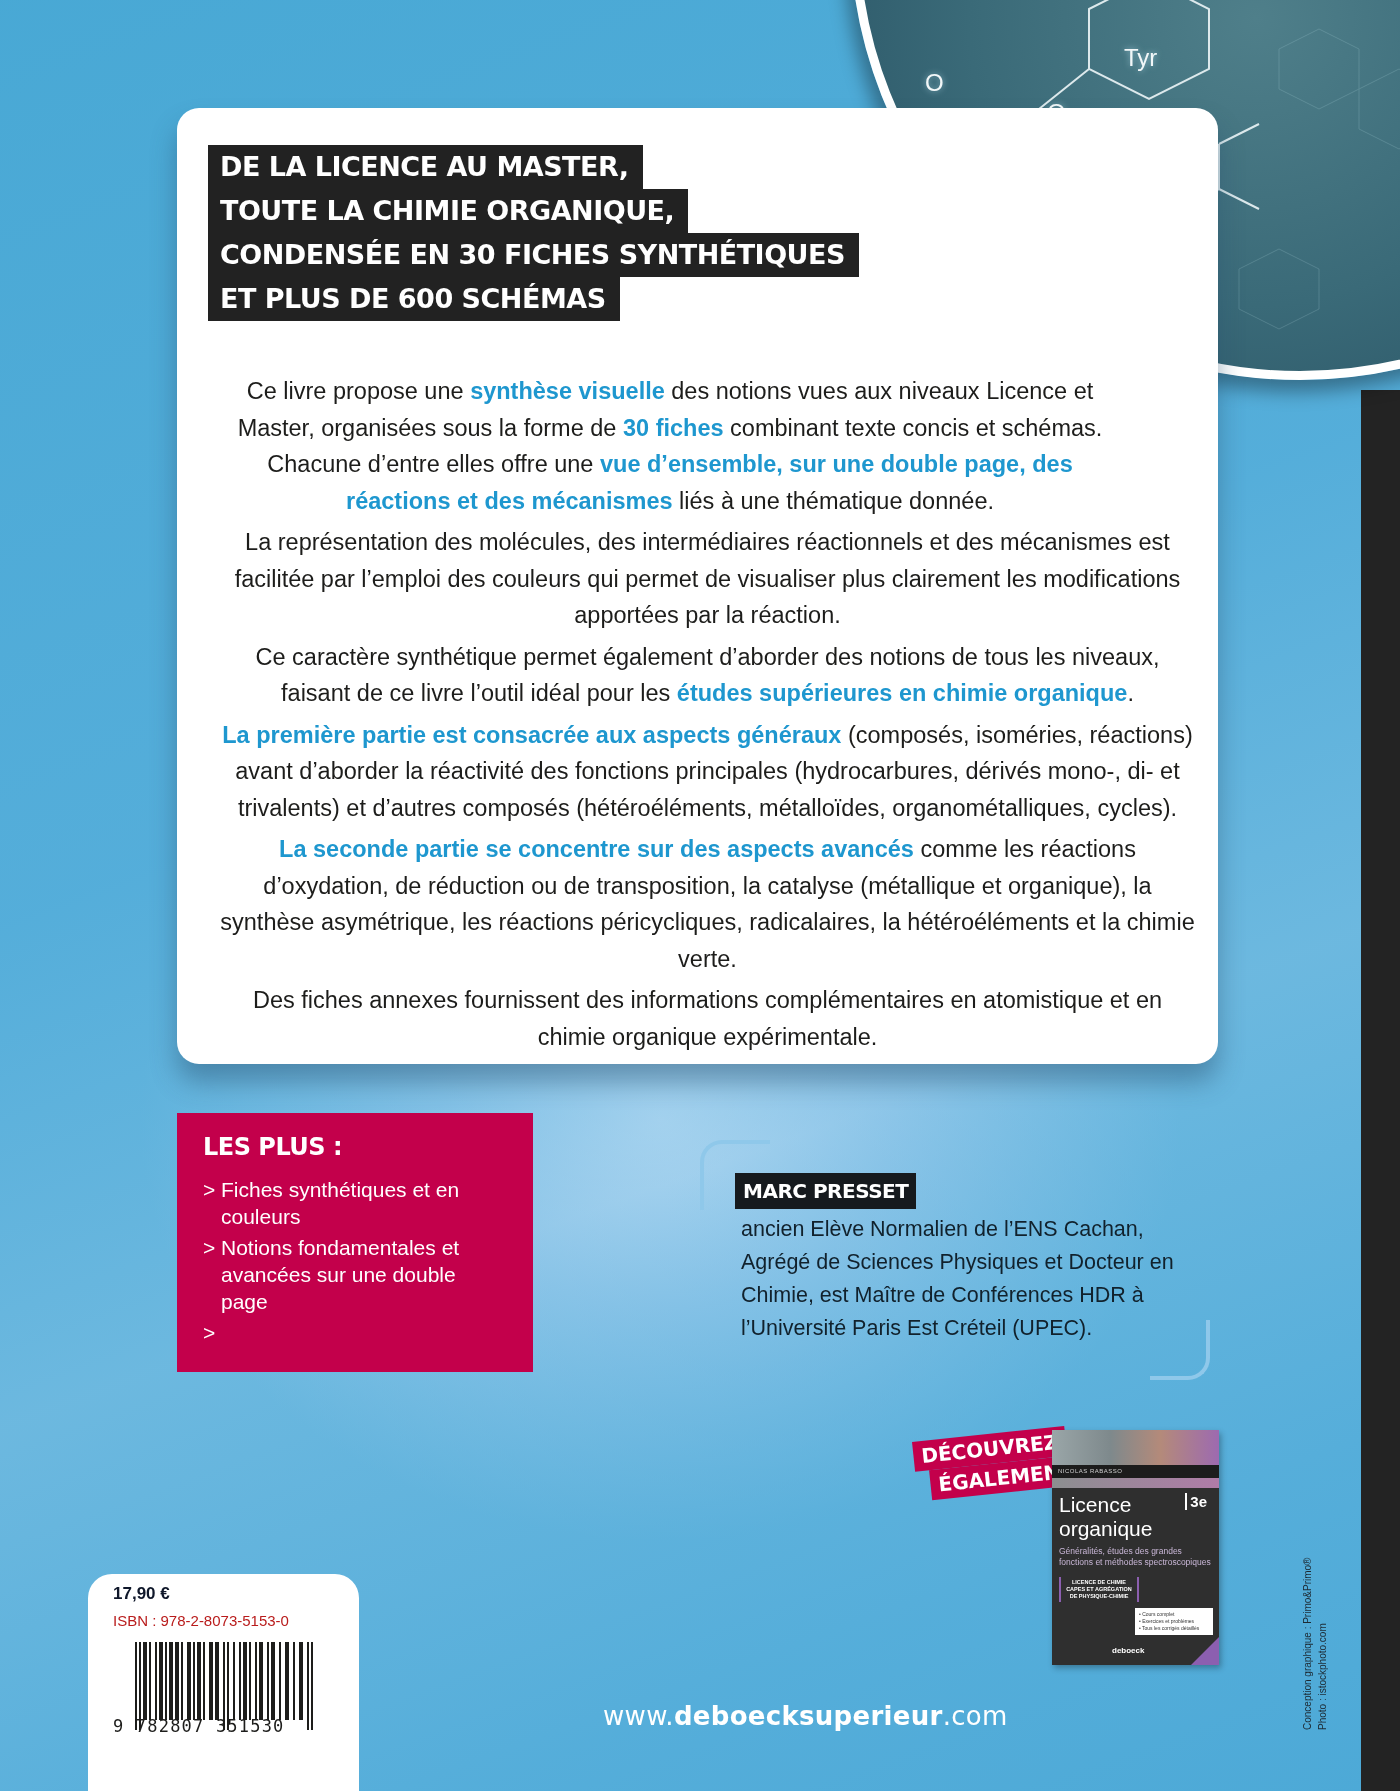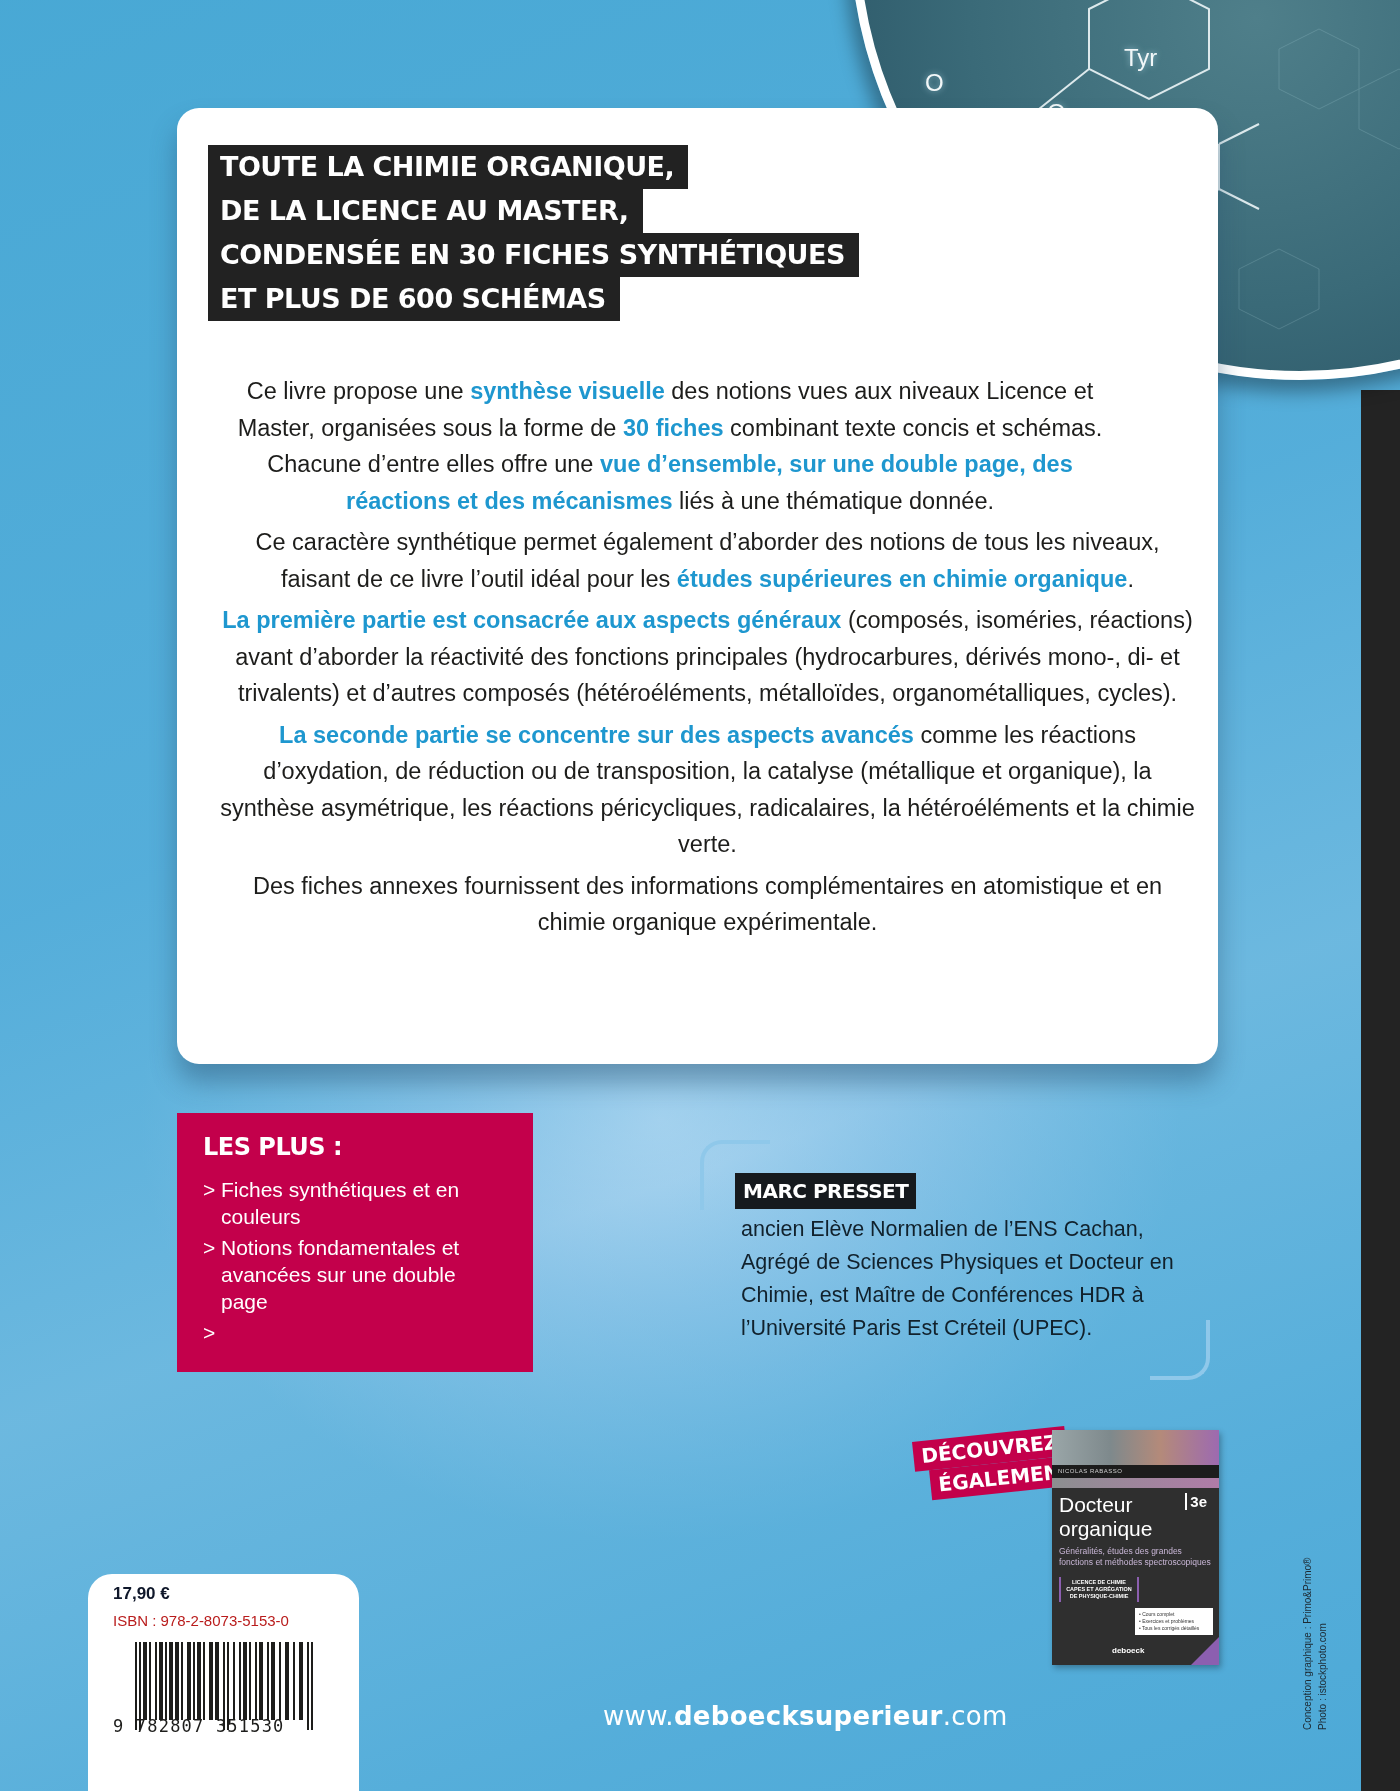--- a/index.html
+++ b/index.html
@@ -224,30 +224,31 @@
   <span class="mol-label" style="left:66px;top:580px;">O</span>
   <span class="mol-label" style="left:188px;top:610px;">O</span>
   <span class="mol-label" style="left:227px;top:742px;">O</span>
   <span class="mol-label" style="left:100px;top:635px;">N</span>
   <span class="mol-label" style="left:100px;top:660px;">H</span>
   <span class="mol-label" style="left:-2px;top:718px;">S</span>
 </div>
 
 <div class="card">
   <div class="headline">
+    <div class="headline-line">DE LA LICENCE AU MASTER,</div>
     <div class="headline-line">TOUTE LA CHIMIE ORGANIQUE,</div>
-    <div class="headline-line">DE LA LICENCE AU MASTER,</div>
     <div class="headline-line">CONDENSÉE EN 30 FICHES SYNTHÉTIQUES</div>
     <div class="headline-line">ET PLUS DE 600 SCHÉMAS</div>
   </div>
 
   <div class="body-text">
     <p style="width:900px;">
       <span>Ce livre propose une </span><span class="hl">synthèse visuelle</span><span> des notions vues aux niveaux Licence et Master, organisées sous la forme de </span><span class="hl">30 fiches</span><span> combinant texte concis et schémas. Chacune d’entre elles offre une </span><span class="hl">vue d’ensemble, sur une double page, des réactions et des mécanismes</span><span> liés à une thématique donnée.</span>
     </p>
+    <p>La représentation des molécules, des intermédiaires réactionnels et des mécanismes est facilitée par l’emploi des couleurs qui permet de visualiser plus clairement les modifications apportées par la réaction.</p>
     <p>
       <span>Ce caractère synthétique permet également d’aborder des notions de tous les niveaux, faisant de ce livre l’outil idéal pour les </span><span class="hl">études supérieures en chimie organique</span><span>.</span>
     </p>
     <p>
       <span class="hl">La première partie est consacrée aux aspects généraux</span><span> (composés, isoméries, réactions) avant d’aborder la réactivité des fonctions principales (hydrocarbures, dérivés mono-, di- et trivalents) et d’autres composés (hétéroéléments, métalloïdes, organométalliques, cycles).</span>
     </p>
     <p>
       <span class="hl">La seconde partie se concentre sur des aspects avancés</span><span> comme les réactions d’oxydation, de réduction ou de transposition, la catalyse (métallique et organique), la synthèse asymétrique, les réactions péricycliques, radicalaires, la hétéroéléments et la chimie verte.</span>
     </p>
     <p>Des fiches annexes fournissent des informations complémentaires en atomistique et en chimie organique expérimentale.</p>
@@ -271,21 +272,21 @@
 <div class="discover">
   <div class="discover-line">DÉCOUVREZ</div>
   <div class="discover-line">ÉGALEMENT</div>
 </div>
 
 <div class="mini-book">
   <div class="mini-photo"></div>
   <div class="mini-author">NICOLAS RABASSO</div>
   <div class="mini-strip"></div>
   <div class="mini-title">
-    <div>Docteur</div>
+    <div>Licence</div>
     <div>organique</div>
   </div>
   <div class="mini-edition">3e</div>
   <div class="mini-sub">Généralités, études des grandes fonctions et méthodes spectroscopiques</div>
   <div class="mini-tags">
     <div>LICENCE DE CHIMIE</div>
     <div>CAPES ET AGRÉGATION</div>
     <div>DE PHYSIQUE-CHIMIE</div>
   </div>
   <div class="mini-box">

